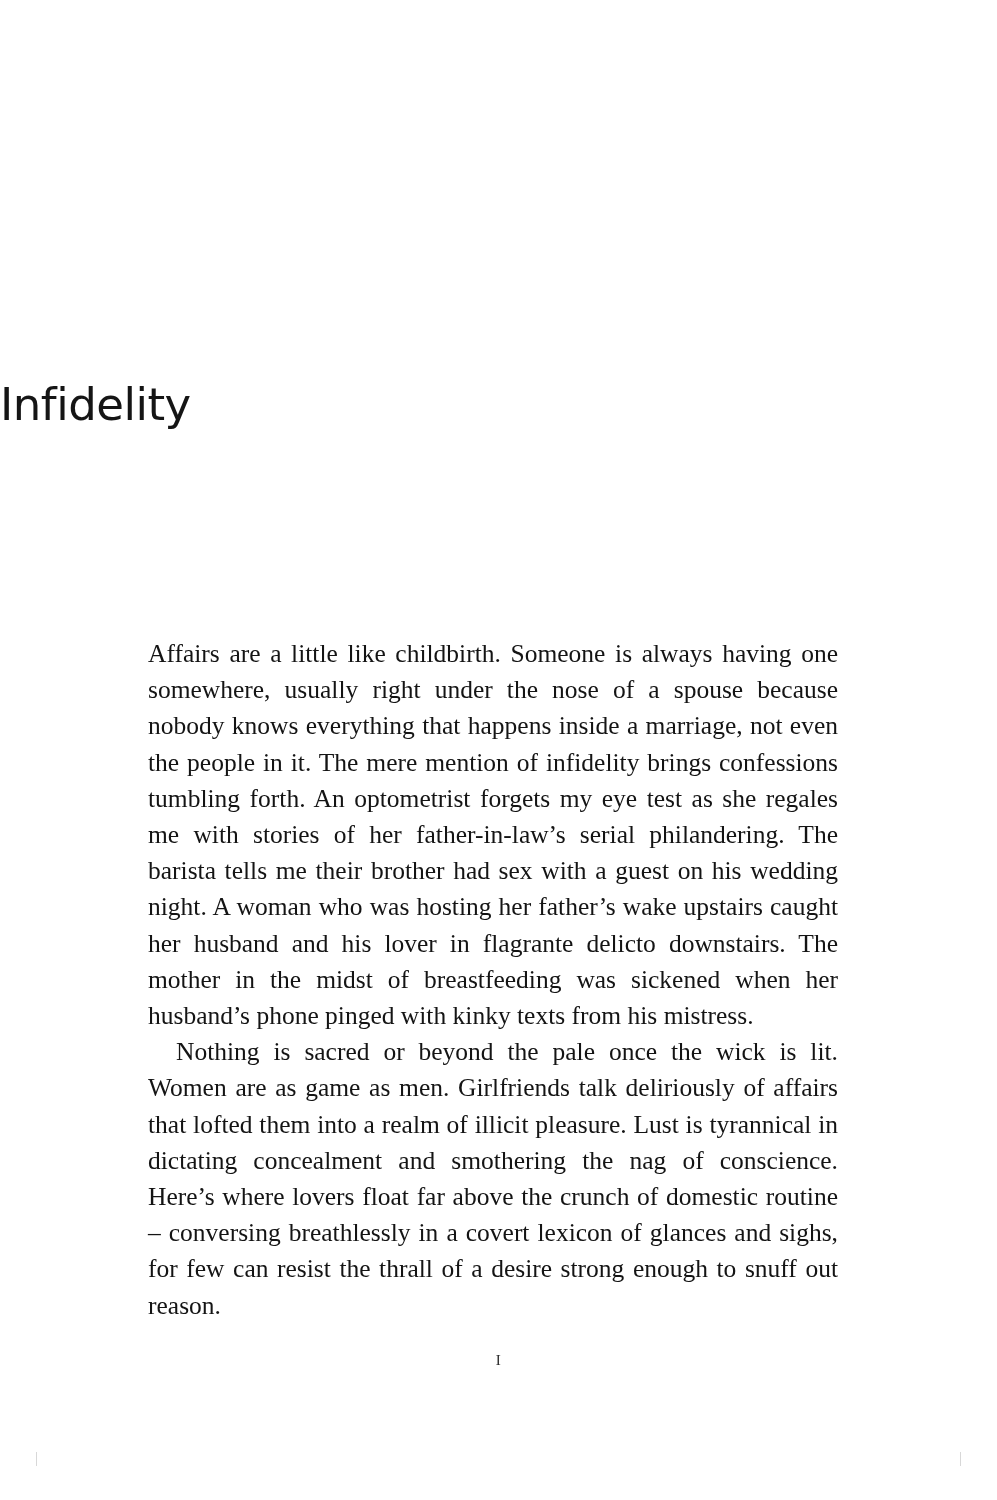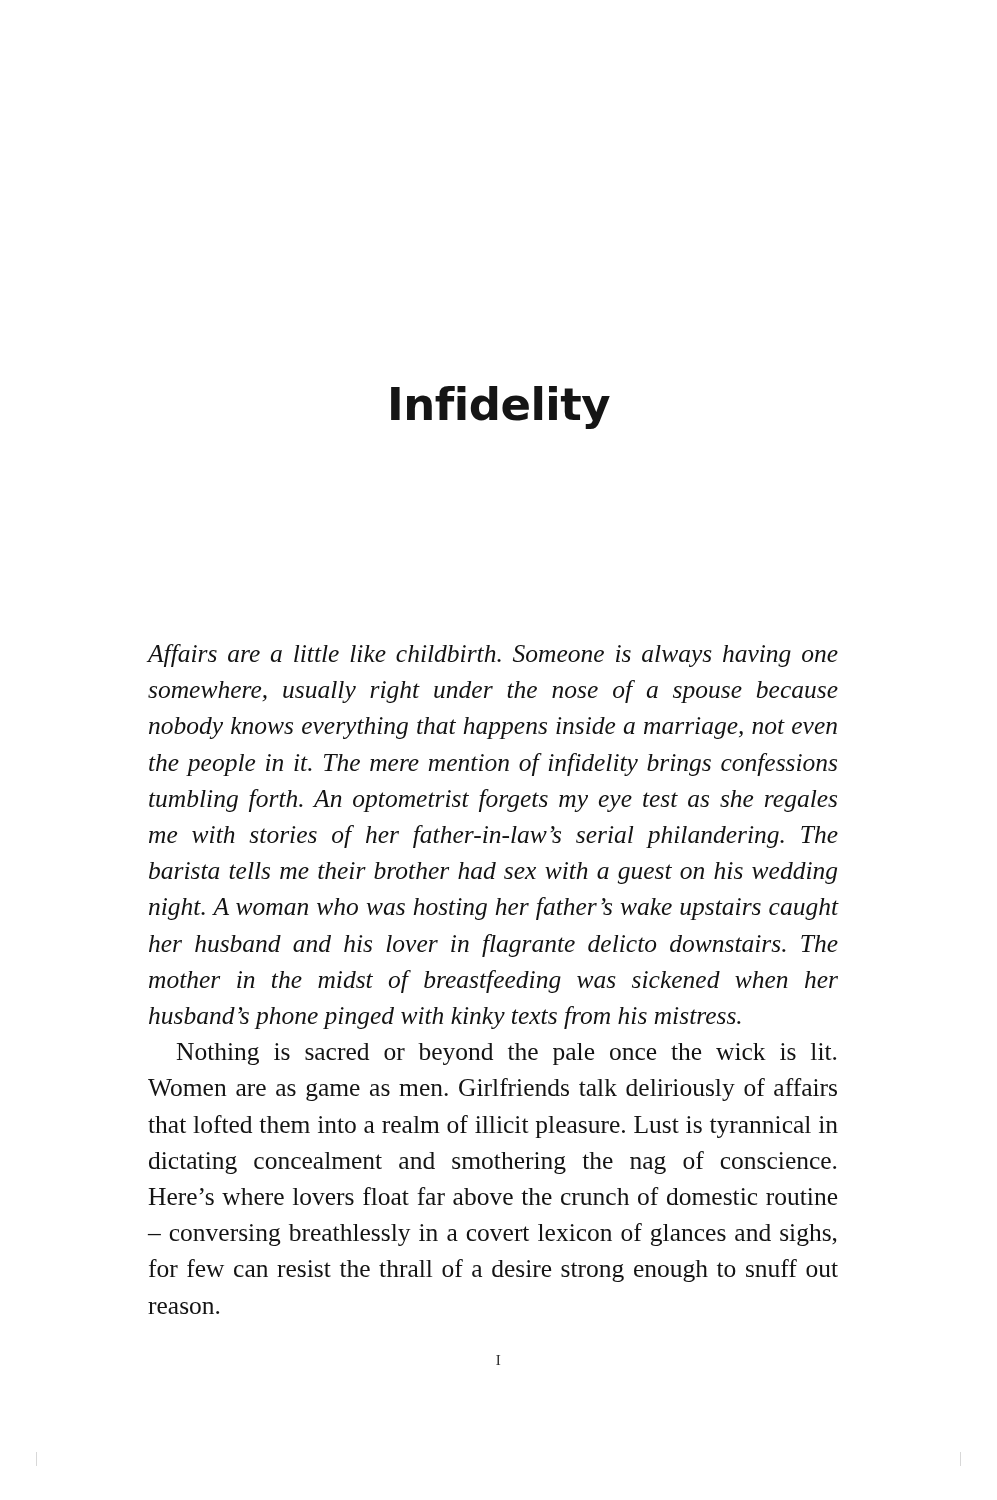--- a/index.html
+++ b/index.html
@@ -18,23 +18,22 @@
   .page {
     position: absolute;
     inset: 0;
     background: #ffffff;
   }
   .chapter-title {
     position: absolute;
     top: 348px;
     left: 0;
     width: 100%;
-    text-align: center;
     font-family: "DejaVu Sans", sans-serif;
-    font-weight: 700;
+    font-weight: 400;
     font-size: 45px;
     letter-spacing: -0.5px;
     color: #151515;
   }
   .body-block {
     position: absolute;
     top: 636px;
     left: 148px;
     width: 690px;
   }
@@ -43,21 +42,20 @@
     font-family: "Liberation Serif", serif;
     font-size: 25.5px;
     line-height: 36.2px;
     text-align: justify;
     text-justify: inter-word;
     color: #141414;
     hyphens: none;
   }
   .para.first {
     text-indent: 0;
-    font-style: italic;
   }
   .para.indented {
     text-indent: 28px;
   }
   .folio {
     position: absolute;
     top: 1352px;
     left: 0;
     width: 100%;
     text-align: center;

